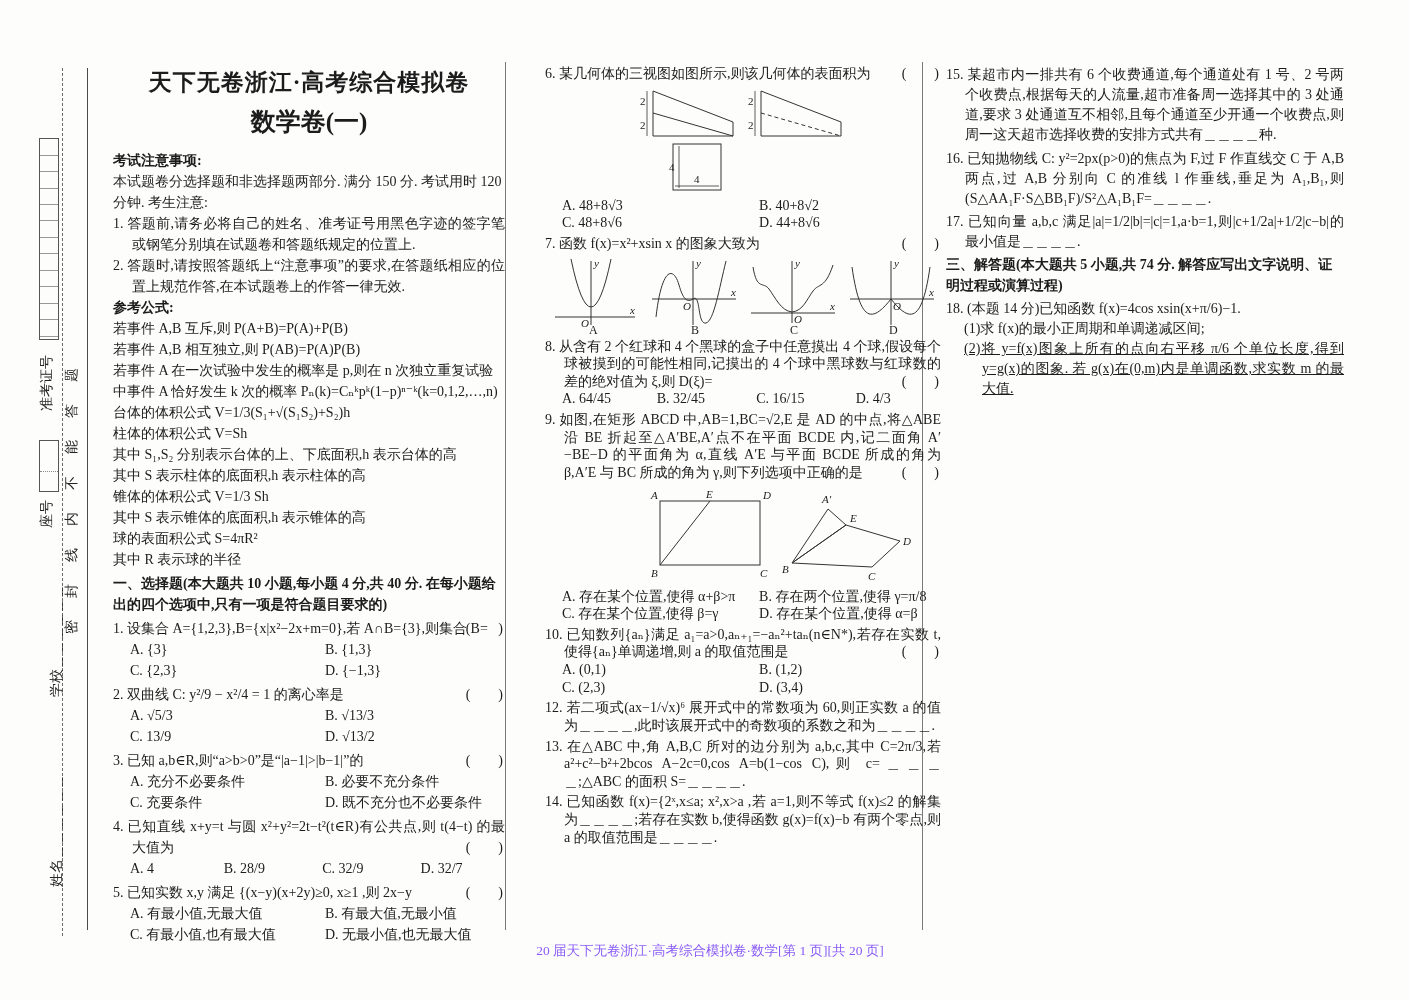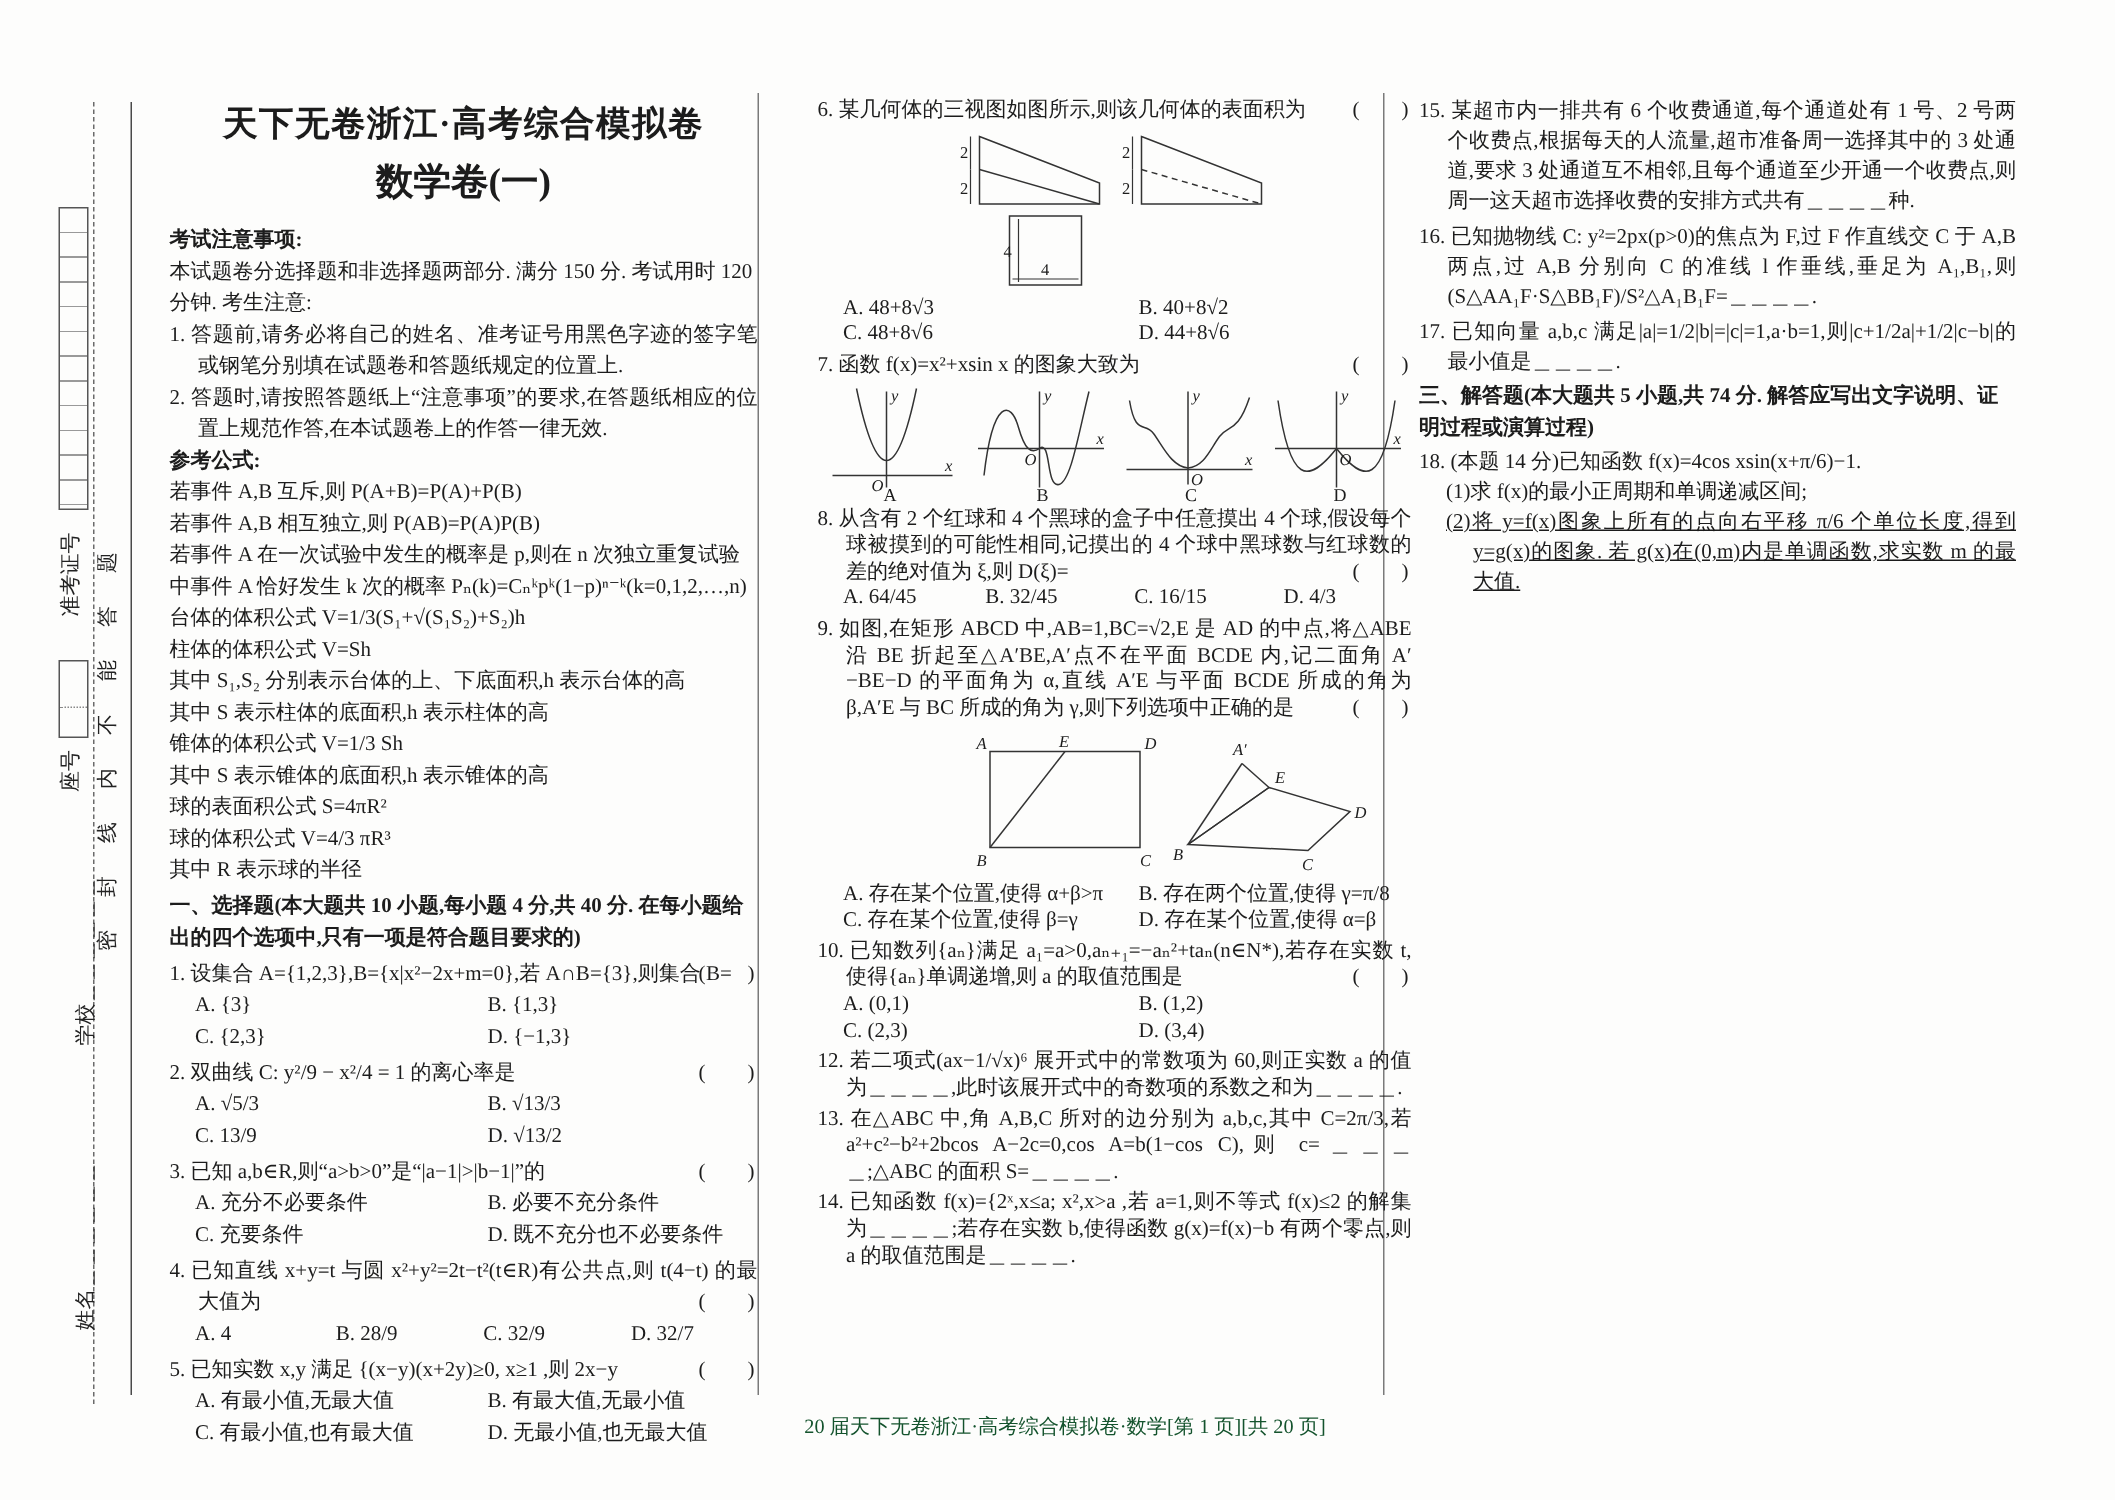--- a/index.html
+++ b/index.html
@@ -45,21 +45,21 @@
   .fig{margin:3px 0;}
   .fig6{margin-left:88px;}
   .fig7{display:flex;gap:4px;margin:2px 0 2px 2px;}
   .fig9{margin-left:55px;}
   svg{display:block;}
   svg text{font-family:"Liberation Serif","DejaVu Serif",serif;}
   .svg-label{font-style:italic;font-size:11px;fill:#1c1c1c;}
   .svg-num{font-size:11px;fill:#1c1c1c;font-style:normal;}
   .graph-name{font-size:12px;fill:#1c1c1c;}
 
-  .footer{position:absolute;left:480px;top:942px;width:460px;text-align:center;font-size:13.5px;color:#14532d;}
+  .footer{position:absolute;left:480px;top:942px;width:460px;text-align:center;font-size:13.5px;color:#8b5cf6;}
 </style>
 </head>
 <body>
 
 <div class="vline seal-dashed"></div>
 <div class="vline content-border"></div>
 <div class="vline col-divider-1"></div>
 <div class="vline col-divider-2"></div>
 
 <div class="examno-box"></div>
@@ -88,21 +88,20 @@
   <div>若事件 A,B 互斥,则 P(A+B)=P(A)+P(B)</div>
   <div>若事件 A,B 相互独立,则 P(AB)=P(A)P(B)</div>
   <div>若事件 A 在一次试验中发生的概率是 p,则在 n 次独立重复试验中事件 A 恰好发生 k 次的概率 Pₙ(k)=Cₙᵏpᵏ(1−p)ⁿ⁻ᵏ(k=0,1,2,…,n)</div>
   <div>台体的体积公式 V=1/3(S₁+√(S₁S₂)+S₂)h</div>
   <div>柱体的体积公式 V=Sh</div>
   <div>其中 S₁,S₂ 分别表示台体的上、下底面积,h 表示台体的高</div>
   <div>其中 S 表示柱体的底面积,h 表示柱体的高</div>
   <div>锥体的体积公式 V=1/3 Sh</div>
   <div>其中 S 表示锥体的底面积,h 表示锥体的高</div>
   <div>球的表面积公式 S=4πR²</div>
-  <div>球的体积公式 V=4/3 πR³</div>
   <div>其中 R 表示球的半径</div>
 
   <div class="sec-heading">一、选择题(本大题共 10 小题,每小题 4 分,共 40 分. 在每小题给出的四个选项中,只有一项是符合题目要求的)</div>
 
   <div class="q">
     <div class="q-top">
         <div class="q-head">1. 设集合 A={1,2,3},B={x|x²−2x+m=0},若 A∩B={3},则集合 B=</div>
       <span class="paren">(　　)</span>
       </div>
     <div class="options2">

